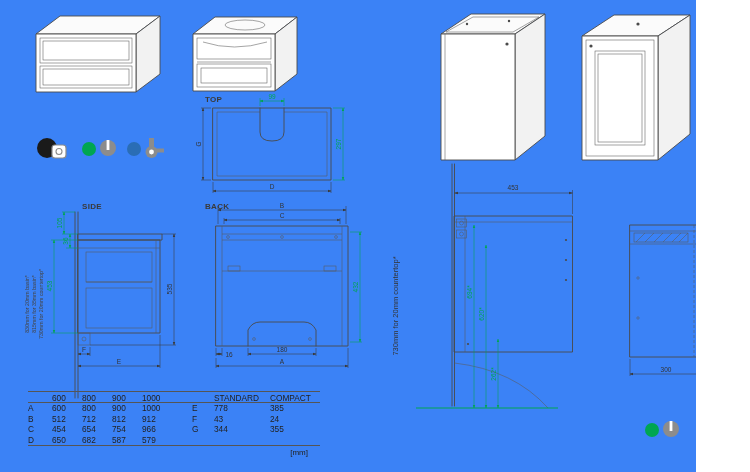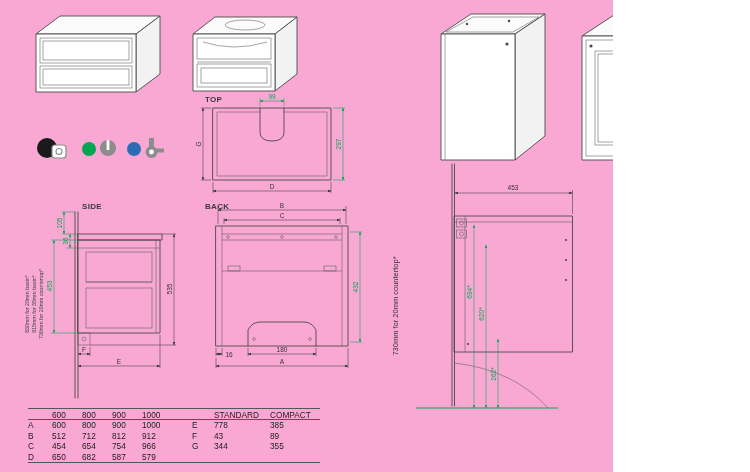--- a/index.html
+++ b/index.html
@@ -1,38 +1,38 @@
 <!DOCTYPE html>
 <html><head>
 <meta charset="utf-8">
 <style>
   *{margin:0;padding:0;box-sizing:border-box}
   html,body{background:#fff}
   body{font-family:"Liberation Sans",sans-serif}
-  .canvas{position:relative;width:613px;height:472px;background:#f9a8d4;overflow:hidden}
+  .canvas{position:relative;width:696px;height:472px;background:#3b82f6;overflow:hidden}
   .abs{position:absolute}
   svg{display:block;overflow:visible}
   .ln{fill:none;stroke:#4a4a4a;stroke-width:0.9;stroke-linejoin:round;stroke-linecap:round}
   .lnt{fill:none;stroke:#5a5a5a;stroke-width:0.55}
   .facew{fill:#ffffff;stroke:#4a4a4a;stroke-width:0.9;stroke-linejoin:round}
   .facet{fill:#fbfbfb;stroke:#4a4a4a;stroke-width:0.9;stroke-linejoin:round}
   .faces{fill:#f2f2f2;stroke:#4a4a4a;stroke-width:0.9;stroke-linejoin:round}
   .dim{stroke:#3a3a3a;stroke-width:0.55;fill:none}
   .dimg{stroke:#00a651;stroke-width:0.55;fill:none}
   .flg{stroke:#00a651;stroke-width:1.1;fill:none}
   .dash{stroke-dasharray:3 2}
   text{font-family:"Liberation Sans",sans-serif}
   .dt{font-size:6.5px;fill:#333}
   .dg{font-size:6.5px;fill:#00a651}
   .vlbl{font-size:8px;font-weight:600;fill:#3a3a3a;letter-spacing:.3px}
   .note{font-size:5.3px;fill:#444}
   .noteb{font-size:7.5px;fill:#333}
   .hole{fill:#4a4a4a}
   
-  .spec-table{position:absolute;left:28px;top:408px;width:292px;color:#222}
+  .spec-table{position:absolute;left:28px;top:391px;width:292px;color:#222}
   .thead{border-top:1px solid #555;border-bottom:1px solid #555}
   .tbody{border-bottom:1px solid #555}
   .trow{display:grid;grid-template-columns:24px 30px 30px 30px 38px 12px 22px 56px 50px;align-items:center;height:10.5px}
   .thead .trow,.thead{height:12px}
   .tc{font-size:8.3px;line-height:1;white-space:nowrap}
   .units{font-size:8px;text-align:right;padding:2px 12px 0 0;color:#222}
   
   .legend{position:absolute}
 </style>
 </head>
@@ -334,21 +334,21 @@
       </div>
       <div class="trow">
         <div class="tc">B</div>
         <div class="tc">512</div>
         <div class="tc">712</div>
         <div class="tc">812</div>
         <div class="tc">912</div>
         <div class="tc"></div>
         <div class="tc">F</div>
         <div class="tc">43</div>
-        <div class="tc">89</div>
+        <div class="tc">24</div>
       </div>
       <div class="trow">
         <div class="tc">C</div>
         <div class="tc">454</div>
         <div class="tc">654</div>
         <div class="tc">754</div>
         <div class="tc">966</div>
         <div class="tc"></div>
         <div class="tc">G</div>
         <div class="tc">344</div>
@@ -359,20 +359,21 @@
         <div class="tc">650</div>
         <div class="tc">682</div>
         <div class="tc">587</div>
         <div class="tc">579</div>
         <div class="tc"></div>
         <div class="tc"></div>
         <div class="tc"></div>
         <div class="tc"></div>
       </div>
     </div>
+    <div class="units">[mm]</div>
   </div>
 
   <svg class="abs legend" style="left:640px;top:416px" width="105" height="50" viewBox="0 0 105 50">
     <circle cx="12" cy="14" r="7" fill="#00a651"></circle>
     <g>
       <circle cx="31" cy="13" r="8" fill="#8c8c8c"></circle>
       <rect x="29.6" y="5" width="2.8" height="10" fill="#fff"></rect>
     </g>
     <g>
       <circle cx="70" cy="31" r="8" fill="#8c8c8c"></circle>

